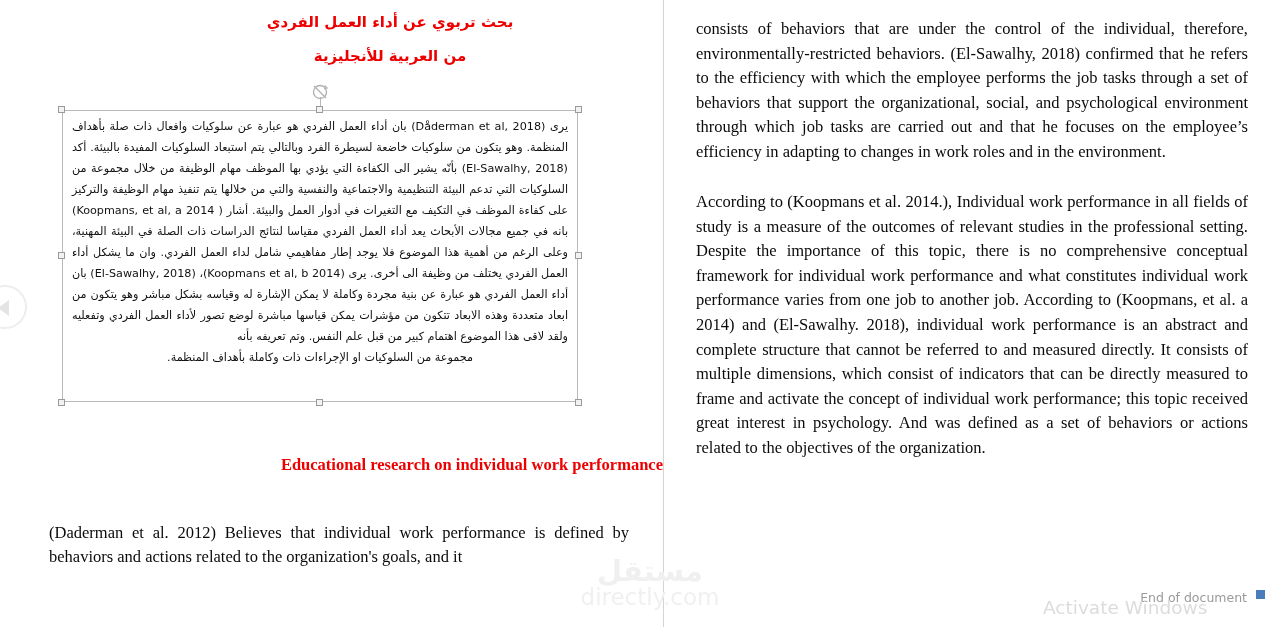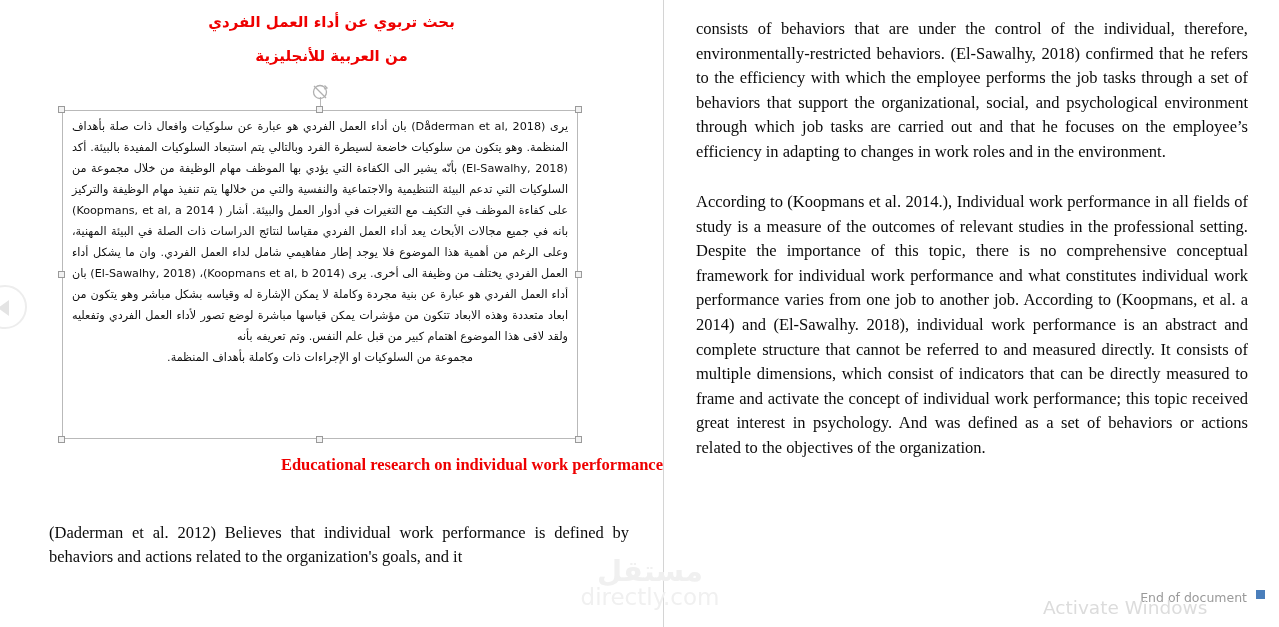--- a/index.html
+++ b/index.html
@@ -14,35 +14,35 @@
   
   #doc-view{position:absolute;inset:0;background:#fff;overflow:hidden;}
 
   
   #page-divider{
     position:absolute;left:663px;top:0;width:1px;height:627px;
     background:#d4d4d4;
   }
 
   
-  #left-page{position:absolute;left:0;top:0;width:663px;height:627px;}
+  #left-page{position:absolute;left:0;top:0;width:663px;height:627px;padding-left:39px;}
 
   .arabic-title{
     position:absolute;width:100%;text-align:center;
     color:#ee0000;font-weight:bold;
     font-family:"DejaVu Sans", sans-serif;
     font-size:15px;direction:rtl;
     letter-spacing:0px;
   }
   #arabic-title-1{top:13px;}
   #arabic-title-2{top:47px;}
 
   
   #selected-object{
-    position:absolute;left:62px;top:110px;width:516px;height:329px;
+    position:absolute;left:62px;top:110px;width:516px;height:292px;
   }
   .sel-edge{position:absolute;background:#b9b9b9;}
   .sel-edge.top{left:0;top:0;width:100%;height:1px;}
   .sel-edge.bottom{left:0;bottom:0;width:100%;height:1px;}
   .sel-edge.left{left:0;top:0;width:1px;height:100%;}
   .sel-edge.right{right:0;top:0;width:1px;height:100%;}
 
   .handle{
     position:absolute;width:7px;height:7px;
     background:#f2f2f2;border:1px solid #9a9a9a;

